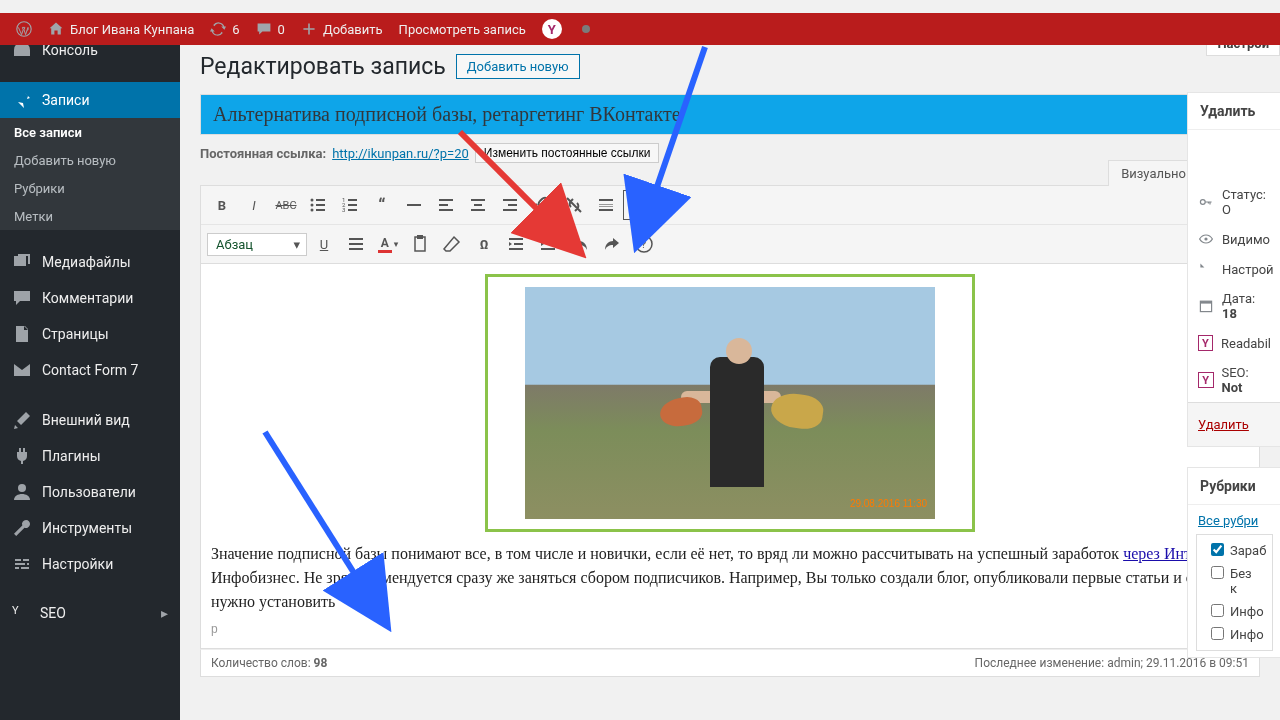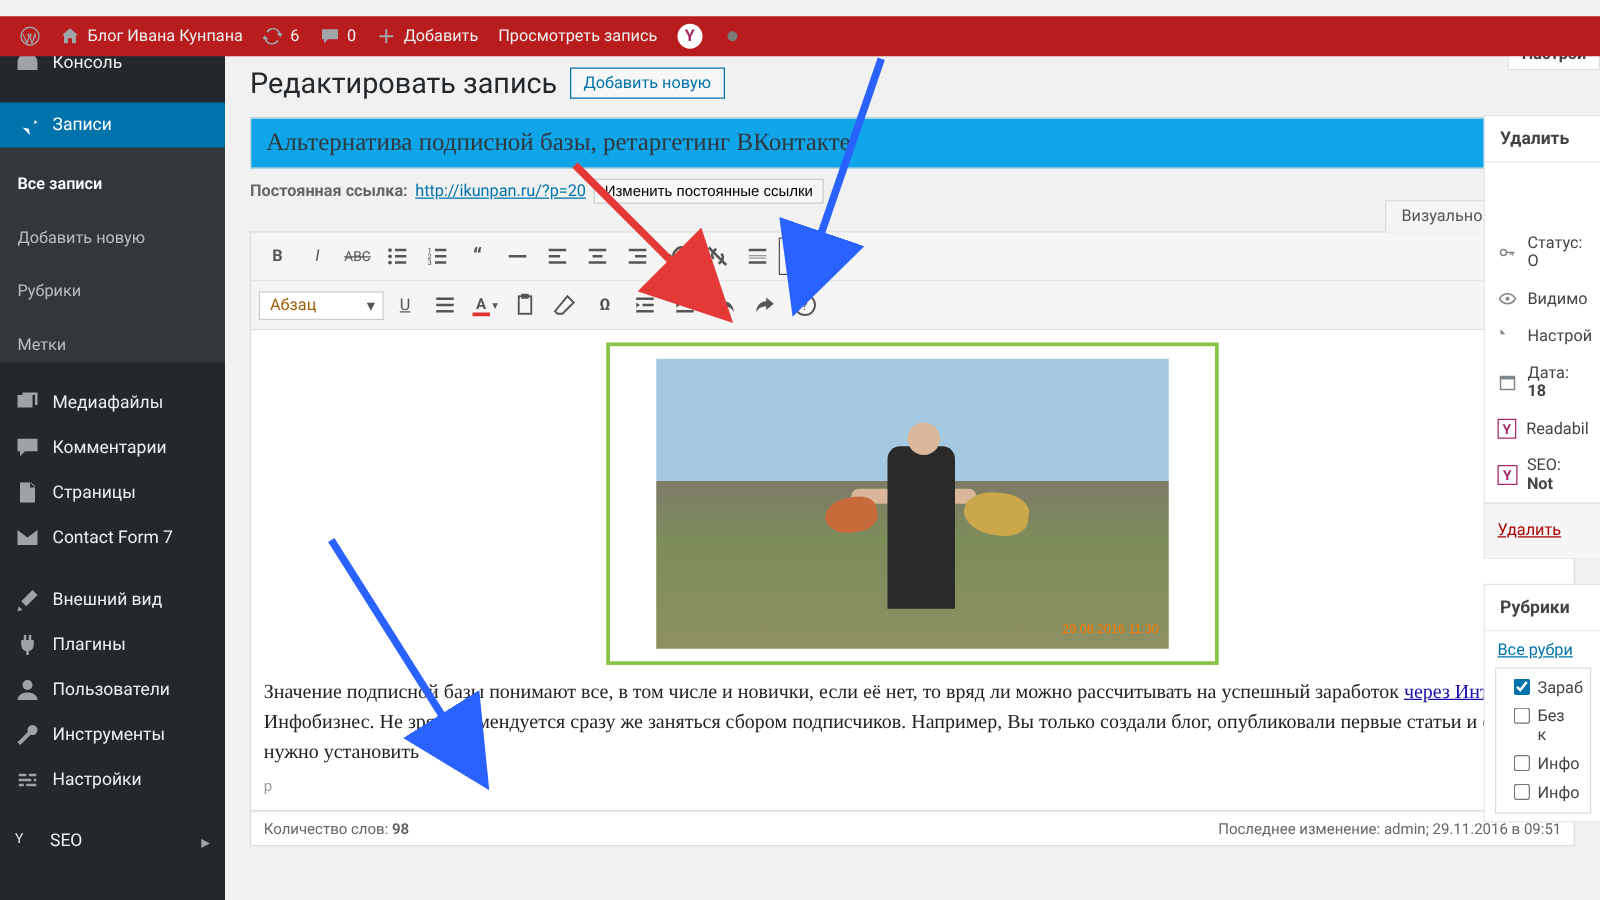--- a/index.html
+++ b/index.html
@@ -12,21 +12,21 @@
   .adminbar .yoast-circle { width:20px; height:20px; border-radius:50%; background:#fff; display:flex; align-items:center; justify-content:center; color:#a4286a; font-weight:bold; font-size:13px; }
 
   
   .adminmenu { position:absolute; top:32px; left:0; width:180px; bottom:0; background:#23282d; color:#eee; }
   .adminmenu .menu-item { display:flex; align-items:center; padding:8px 12px; color:#eee; font-size:14px; gap:10px; cursor:pointer; min-height:34px; }
   .adminmenu .menu-item svg { width:20px; height:20px; fill:rgba(240,245,250,.6); flex-shrink:0; }
   .adminmenu .menu-item.current { background:#0073aa; color:#fff; position:relative; }
   .adminmenu .menu-item.current::after { content:""; position:absolute; right:-8px; top:50%; transform:translateY(-50%); border:8px solid transparent; border-right-color:#f1f1f1; }
   .adminmenu .menu-item.current svg { fill:#fff; }
   .adminmenu .submenu { background:#32373c; }
-  .adminmenu .submenu .sub-item { padding:22px 12px 6px 14px; color:rgba(240,245,250,.7); font-size:13px; cursor:pointer; }
+  .adminmenu .submenu .sub-item { padding:7px 12px 6px 14px; color:rgba(240,245,250,.7); font-size:13px; cursor:pointer; }
   .adminmenu .submenu .sub-item.current { color:#fff; font-weight:600; }
   .adminmenu .sep { height:14px; }
 
   
   .wpbody { position:absolute; top:32px; left:180px; right:0; bottom:0; overflow:hidden; padding:12px 20px 0 20px; }
   .wrap h1 { font-size:23px; font-weight:400; color:#23282d; display:flex; align-items:center; gap:10px; padding:9px 0 4px; }
   .page-title-action { display:inline-block; padding:4px 10px; border:1px solid #0073aa; color:#0073aa; font-size:13px; background:#f7f7f7; cursor:pointer; }
 
   .titlewrap { margin-top:10px; }
   .titlewrap input { width:100%; font-size:20px; padding:8px 12px; border:1px solid #ddd; background:#0ea5e9; color:#32373c; font-family:Georgia,serif; }
@@ -43,21 +43,21 @@
   .editor-tabs { position:absolute; right:1px; top:-25px; display:flex; }
   .editor-tab { border:1px solid #ddd; border-bottom:none; padding:5px 12px; font-size:13px; background:#ebebeb; color:#555; cursor:pointer; }
   .editor-tab.active { background:#f5f5f5; }
 
   .toolbar { border:1px solid #ddd; background:#f5f5f5; }
   .toolbar-row { display:flex; align-items:center; padding:4px 6px; gap:2px; border-bottom:1px solid #e5e5e5; }
   .toolbar-row:last-child { border-bottom:none; }
   .tb-btn { width:30px; height:30px; display:flex; align-items:center; justify-content:center; cursor:pointer; color:#555; position:relative; }
   .tb-btn svg { width:20px; height:20px; fill:#555; }
   .tb-btn.boxed { border:1px solid #555; }
-  .format-select { border:1px solid #ccc; padding:3px 22px 3px 8px; font-size:13px; background:#fff; position:relative; min-width:100px; cursor:pointer; color:#a16207; }
+  .format-select { border:1px solid #ccc; padding:3px 22px 3px 8px; font-size:13px; background:#fff; position:relative; min-width:100px; cursor:pointer; color:#14532d; }
   .format-select::after { content:"▾"; position:absolute; right:6px; top:3px; color:#555; }
   .tb-right { margin-left:auto; }
 
   .editor-content { border:1px solid #ddd; border-top:none; background:#fff; padding:10px; min-height:340px; font-family:Georgia, serif; font-size:16px; line-height:1.5; position:relative; }
   .img-container { border:3px solid #8BC34A; width:490px; margin:0 auto 10px; padding:10px; background:#fff; }
   .img-placeholder { width:410px; height:232px; margin:0 auto; position:relative; background:linear-gradient(to bottom,#a6c9e2 0%,#a6c9e2 42%,#7e7a68 42.1%,#7c8d5a 62%,#8d8f62 100%); overflow:hidden; }
   .img-placeholder .person { position:absolute; left:45%; top:30%; width:54px; height:130px; background:#2a2a2a; border-radius:10px 10px 0 0; }
   .img-placeholder .head { position:absolute; left:49%; top:22%; width:26px; height:26px; background:#d9b79a; border-radius:50%; }
   .img-placeholder .fish1 { position:absolute; left:33%; top:48%; width:42px; height:28px; background:#c76b3d; border-radius:50% 40% 40% 50%; transform:rotate(-10deg); }
   .img-placeholder .fish2 { position:absolute; left:60%; top:46%; width:52px; height:34px; background:#c9a74a; border-radius:50% 40% 40% 50%; transform:rotate(8deg); }

